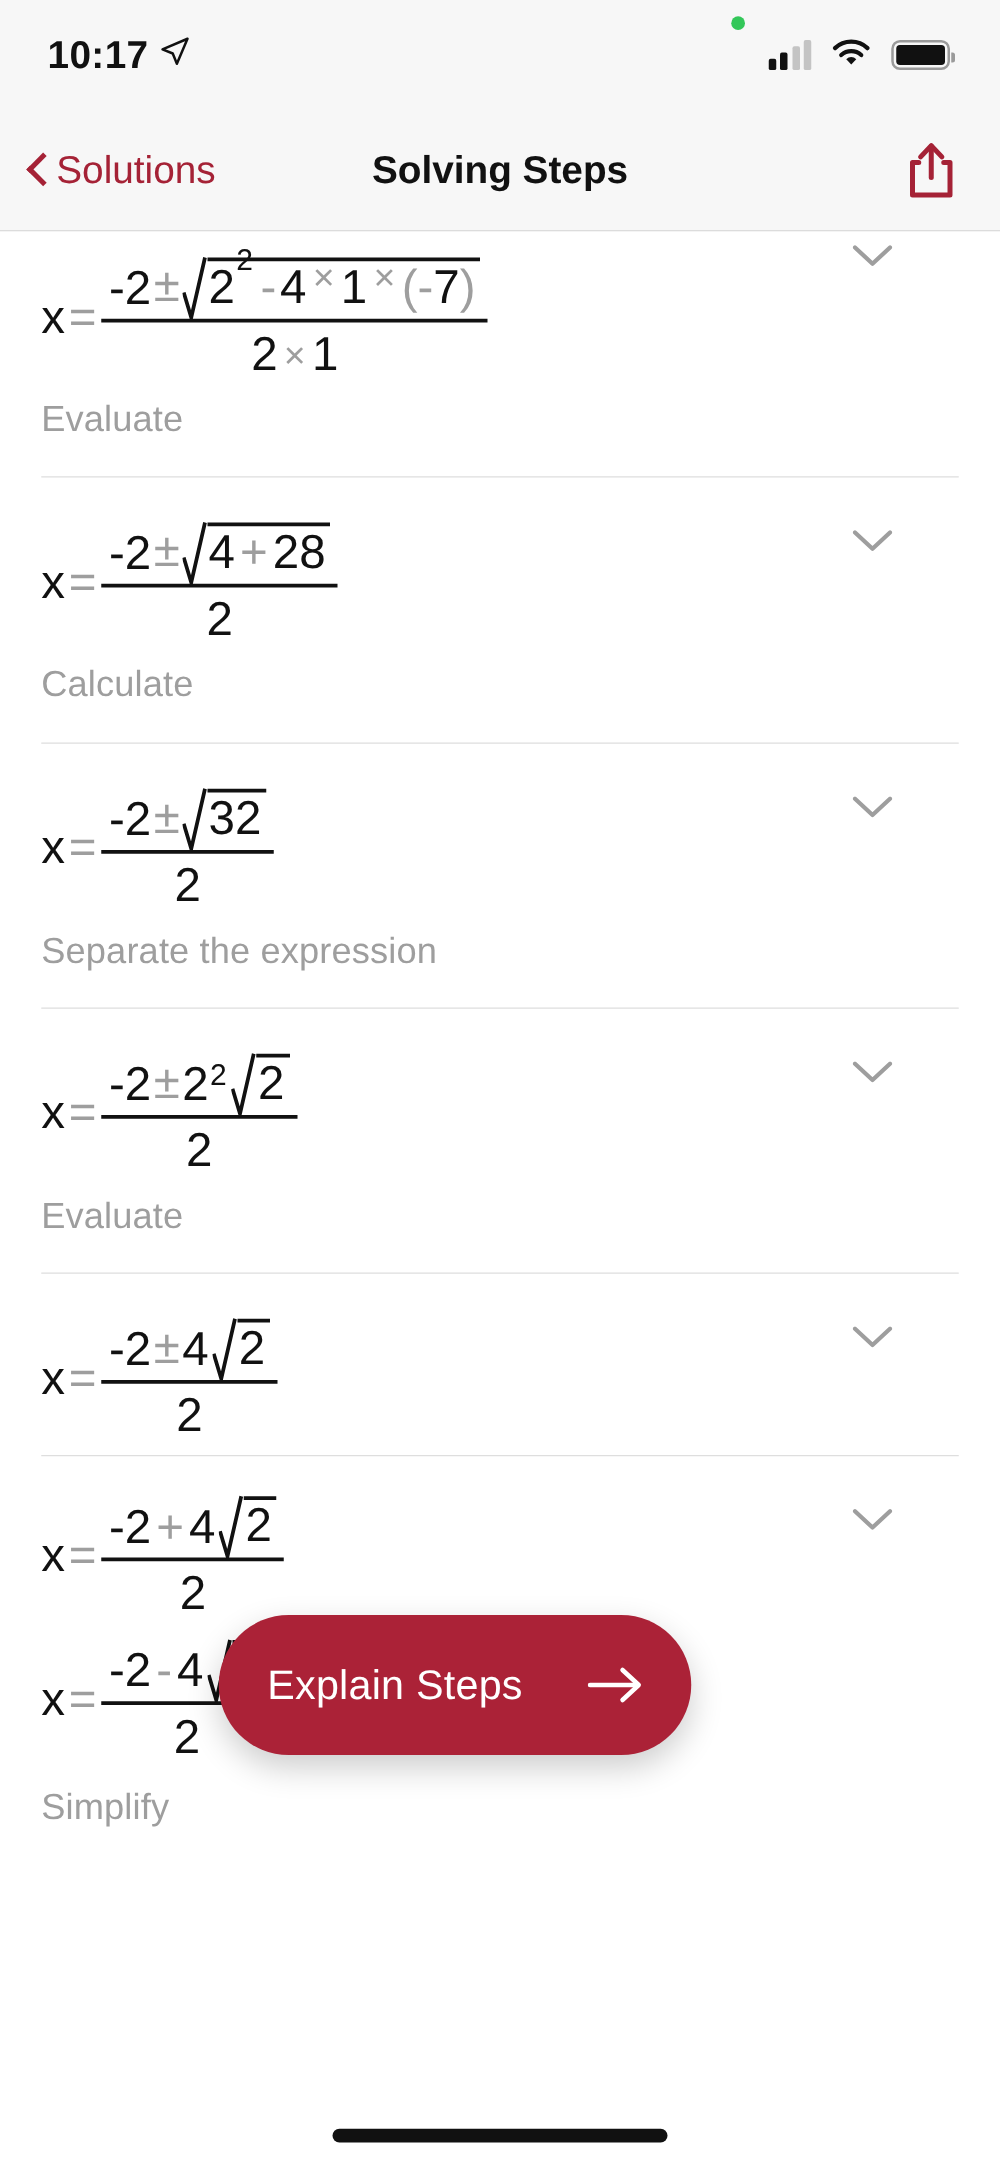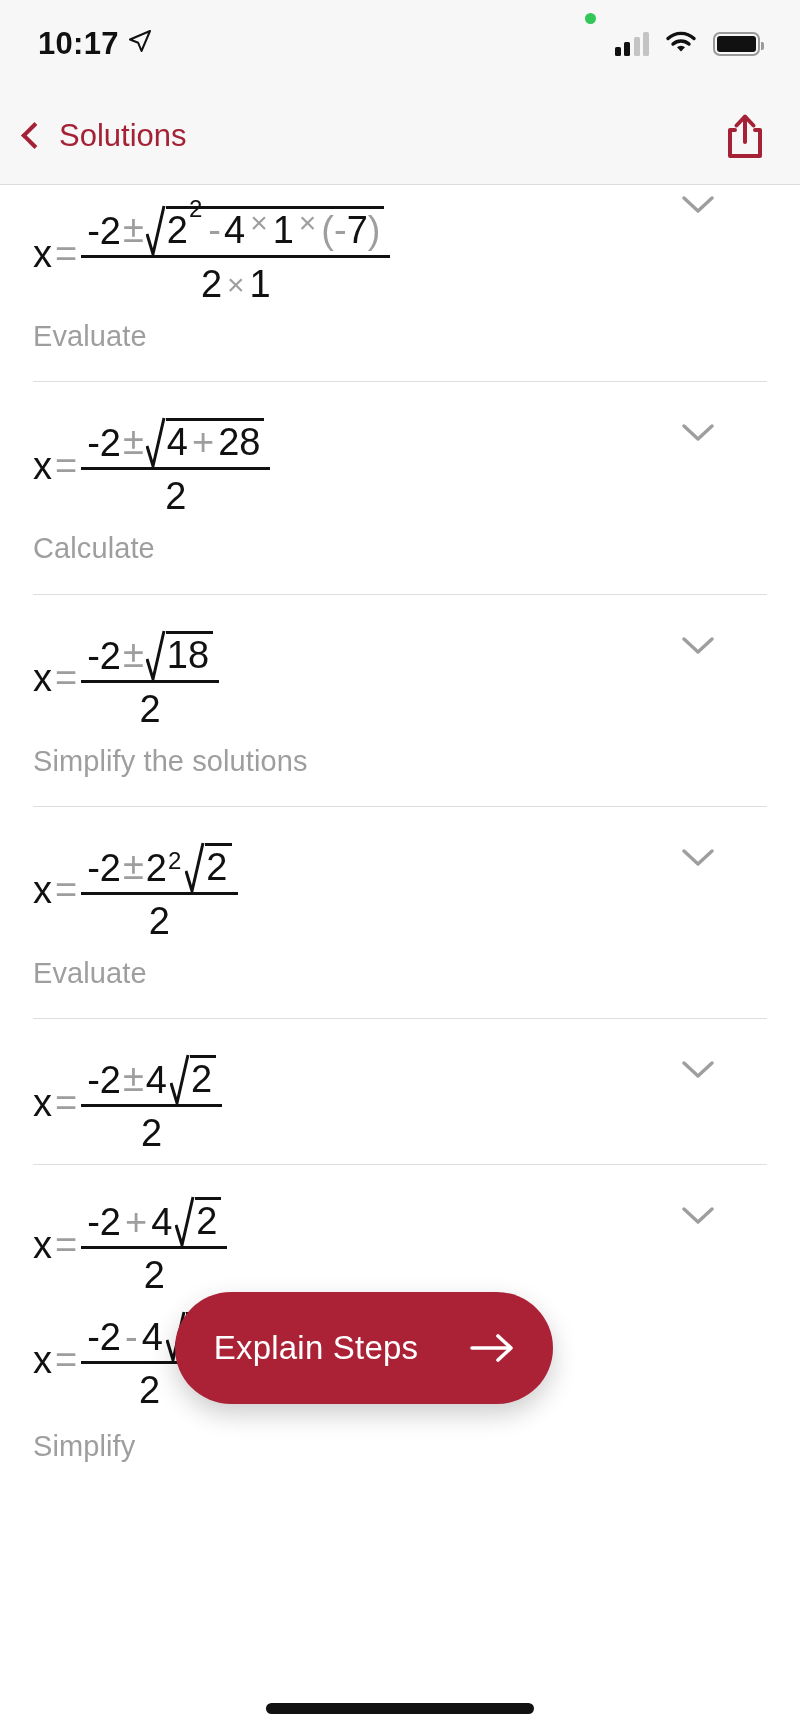--- a/index.html
+++ b/index.html
@@ -46,21 +46,21 @@
   .batt i{ display:block; width:100%; height:100%; background:#111; border-radius:3px; }
 
   
   .navbar{
     position:absolute; left:0; top:88px; width:800px; height:97px;
     background:#f7f7f7;
     border-bottom:1px solid #dcdcdc;
     display:flex; align-items:center;
   }
   .nav-back{
-    display:flex; align-items:center; gap:21px;
+    display:flex; align-items:center; gap:7px;
     margin-left:22px; cursor:pointer;
   }
   .chev-left{ width:16px; height:28px; position:relative; }
   .chev-left::before{
     content:""; position:absolute; left:3px; top:4px;
     width:15px; height:15px;
     border-left:4.5px solid #a52236; border-bottom:4.5px solid #a52236;
     transform:rotate(45deg);
   }
   .nav-back-label{
@@ -199,20 +199,21 @@
         <i></i>
       </span>
   </div>
 </div>
 
 <div class="navbar">
   <div class="nav-back">
     <span class="chev-left"></span>
     <span class="nav-back-label">Solutions</span>
   </div>
+  <div class="nav-title">Solving Steps</div>
   <div class="share-btn">
     <svg width="42" height="48" viewBox="0 0 42 48">
       <path d="M11 18H6v26h30V18h-5" fill="none" stroke="#a52236" stroke-width="4" stroke-linecap="round" stroke-linejoin="round"></path>
       <path d="M21 30V5" fill="none" stroke="#a52236" stroke-width="4" stroke-linecap="round"></path>
       <path d="M12.5 13.5L21 4.5l8.5 9" fill="none" stroke="#a52236" stroke-width="4" stroke-linecap="round" stroke-linejoin="round"></path>
     </svg>
   </div>
 </div>
 
 <div class="content">
@@ -319,38 +320,38 @@
             <span class="neg">-</span>
               <span>2</span>
             <span class="pm">±</span>
             <span class="rad">
               <span class="rad-sign">
                 <svg width="20" height="52" viewBox="0 0 20 52">
                     <path d="M1 30 L7 50 L18 2" fill="none" stroke="#111" stroke-width="3"></path>
                   </svg>
               </span>
               <span class="rad-body">
-                <span>18</span>
+                <span>32</span>
               </span>
             </span>
           </span>
           <span class="fbar"></span>
           <span class="den">
             <span>2</span>
           </span>
         </span>
       </div>
       <span class="chev-down" style="top:42px">
         <svg width="32" height="18" viewBox="0 0 32 18">
             <path d="M2 2l14 13L30 2" fill="none" stroke="#9e9e9e" stroke-width="3.4" stroke-linecap="round" stroke-linejoin="round"></path>
           </svg>
       </span>
     </div>
     <div class="label-block">
-      <div class="step-label">Simplify the solutions</div>
+      <div class="step-label">Separate the expression</div>
     </div>
     <div class="step-divider"></div>
   </div>
 
   <div class="step">
     <div class="formula-row" style="padding-top:34px">
       <div class="math">
         <span class="mvar">x</span>
         <span class="meq">=</span>
         <span class="frac">

